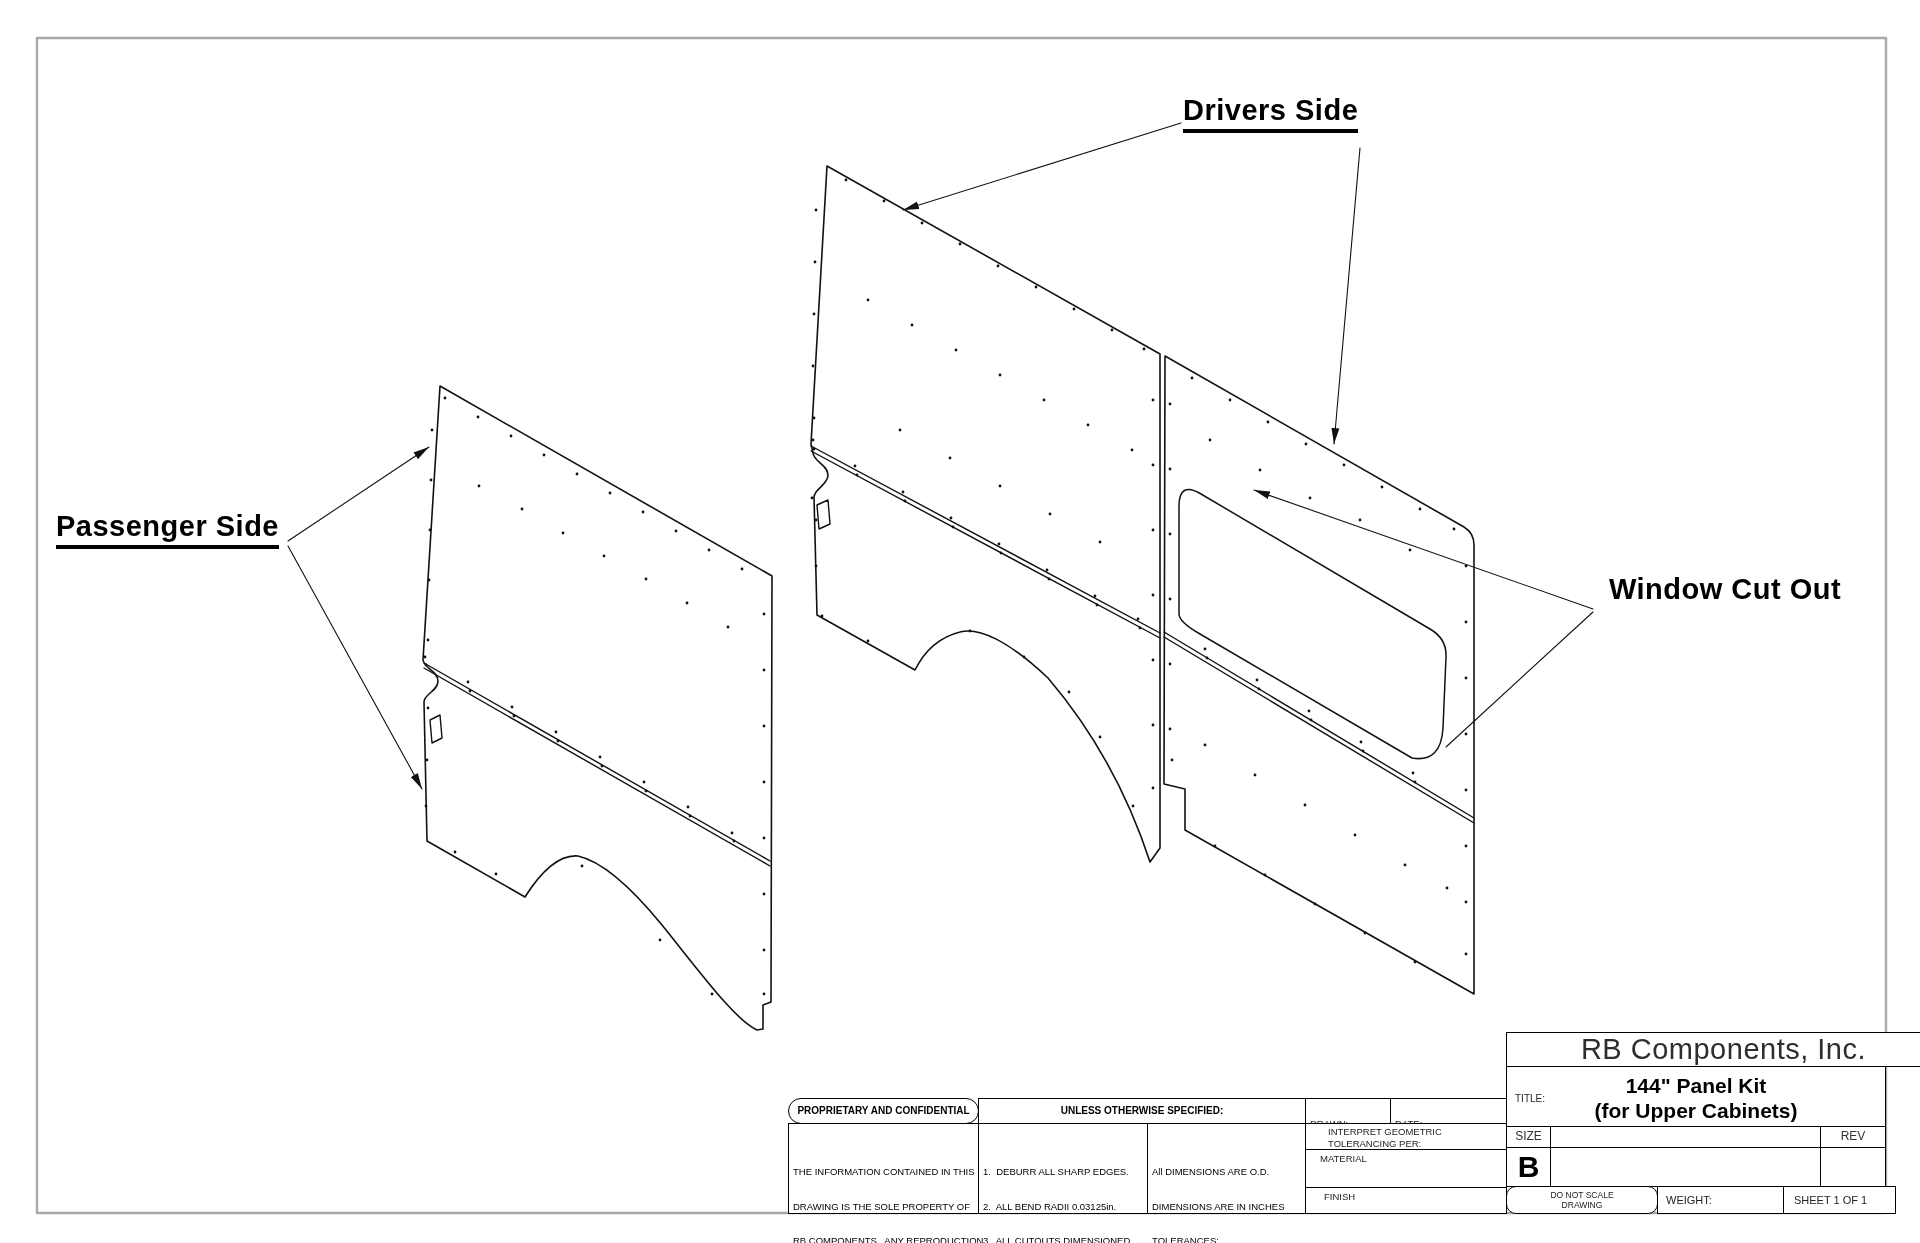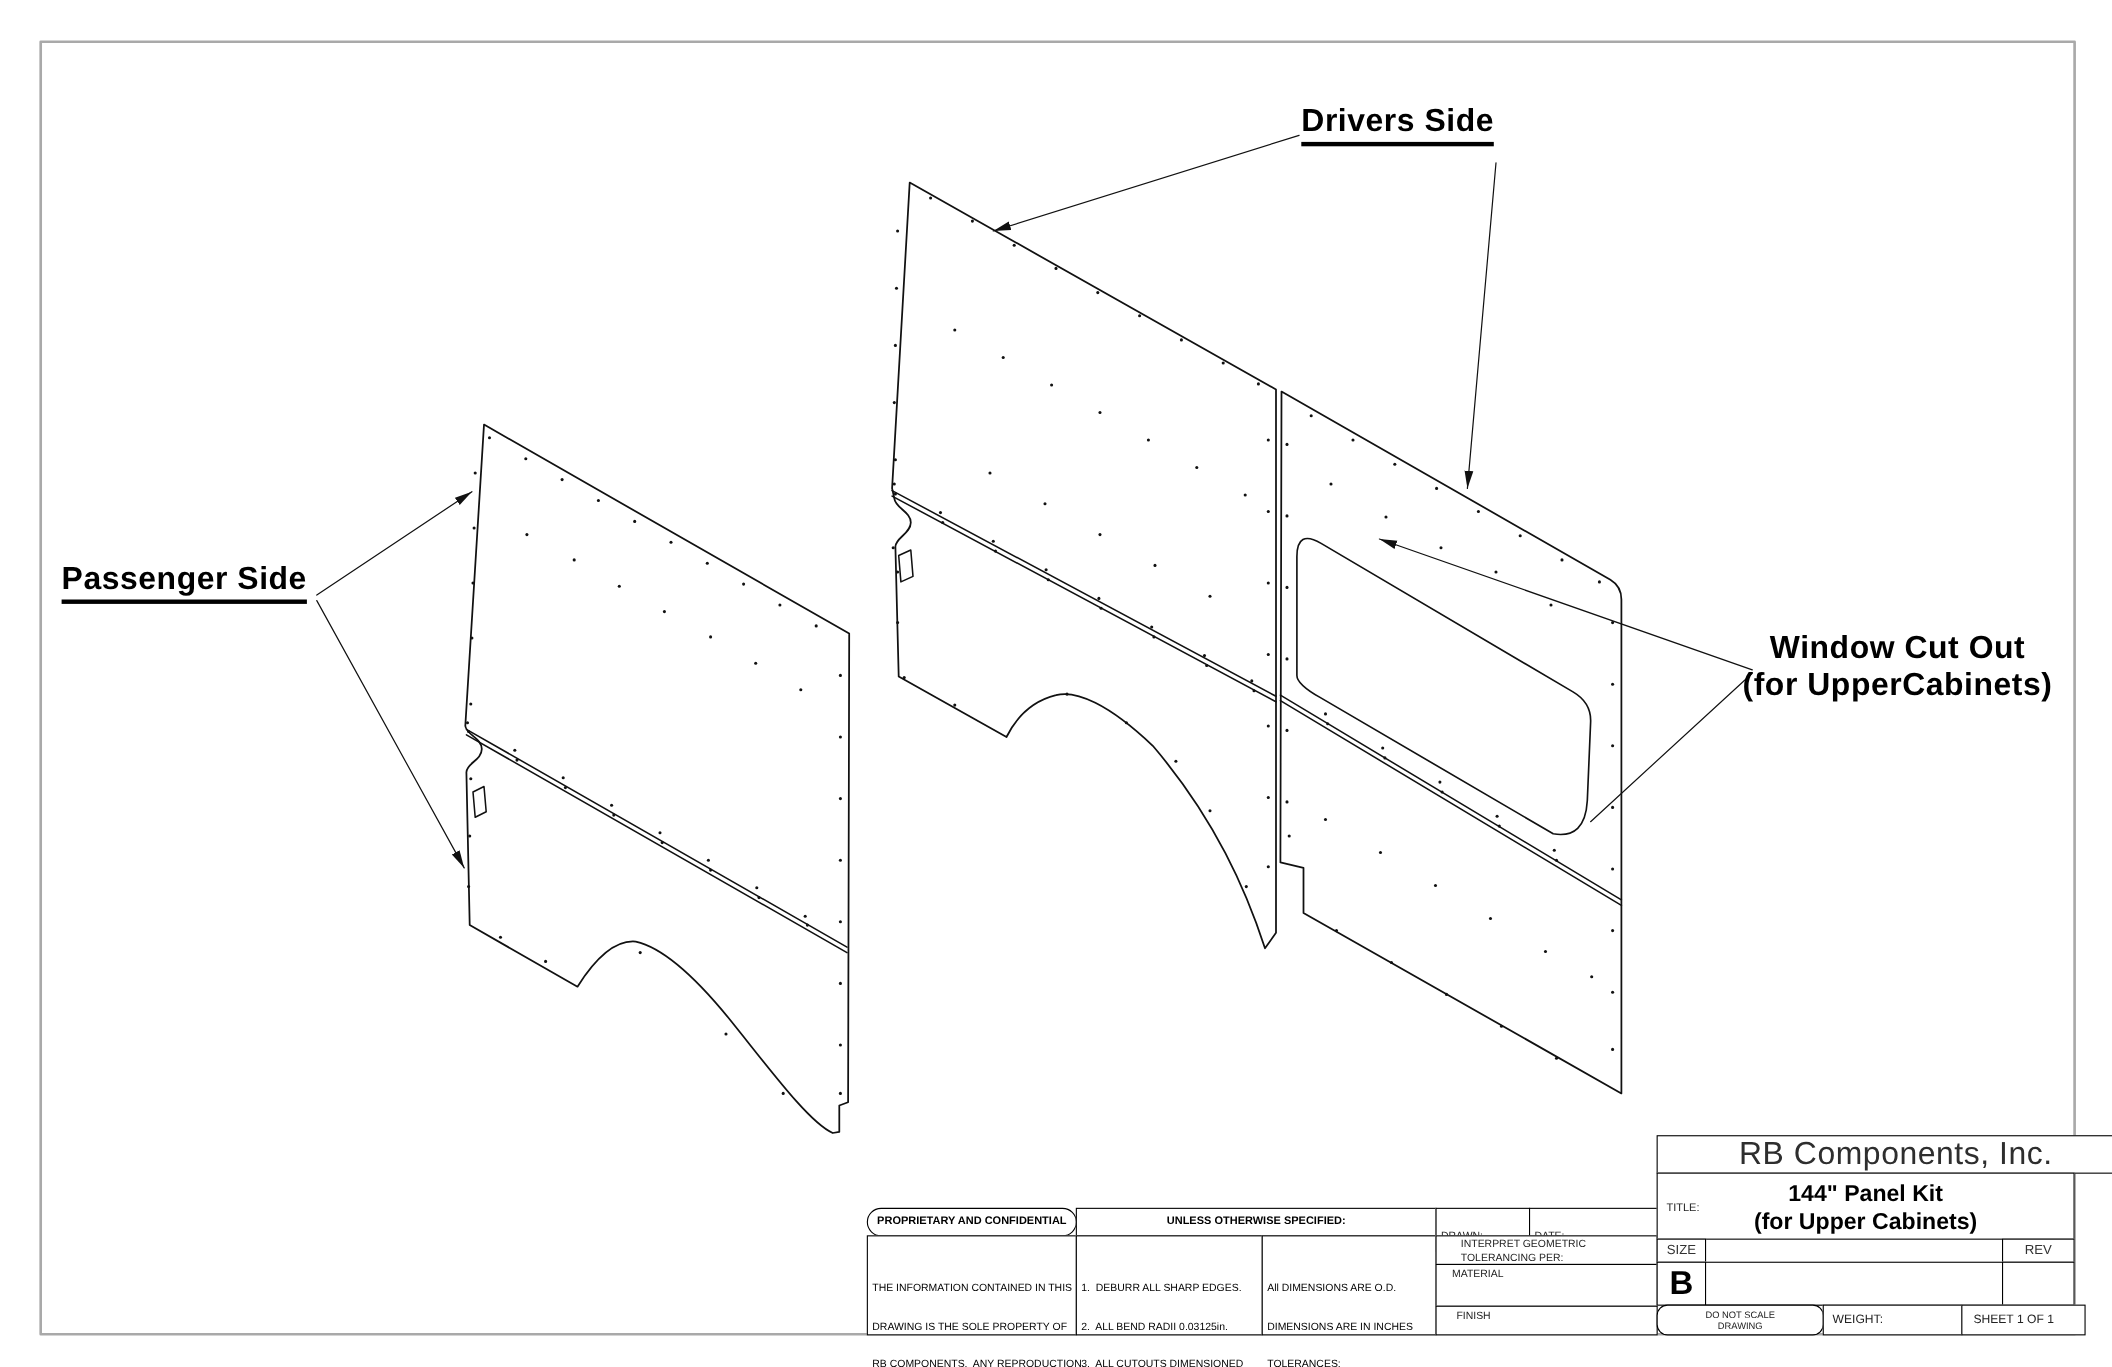--- a/index.html
+++ b/index.html
@@ -267,21 +267,20 @@
   </svg>
 
   <div class="anno anno-passenger">
     <span class="ul">Passenger Side</span>
   </div>
   <div class="anno anno-drivers">
     <span class="ul">Drivers Side</span>
   </div>
   <div class="anno anno-window">
     <div>Window Cut Out</div>
-    <div>(for UpperCabinets)</div>
   </div>
 
   <div>
 
     <div class="cell c-center hdr" style="left:788px;top:1098px;width:191px;height:26px;border-radius:13px;">PROPRIETARY AND CONFIDENTIAL</div>
     <div class="cell pad pre" style="left:788px;top:1123px;width:191px;height:91px;">
       <div>THE INFORMATION CONTAINED IN THIS</div>
       <div>DRAWING IS THE SOLE PROPERTY OF</div>
       <div>RB COMPONENTS.  ANY REPRODUCTION</div>
       

